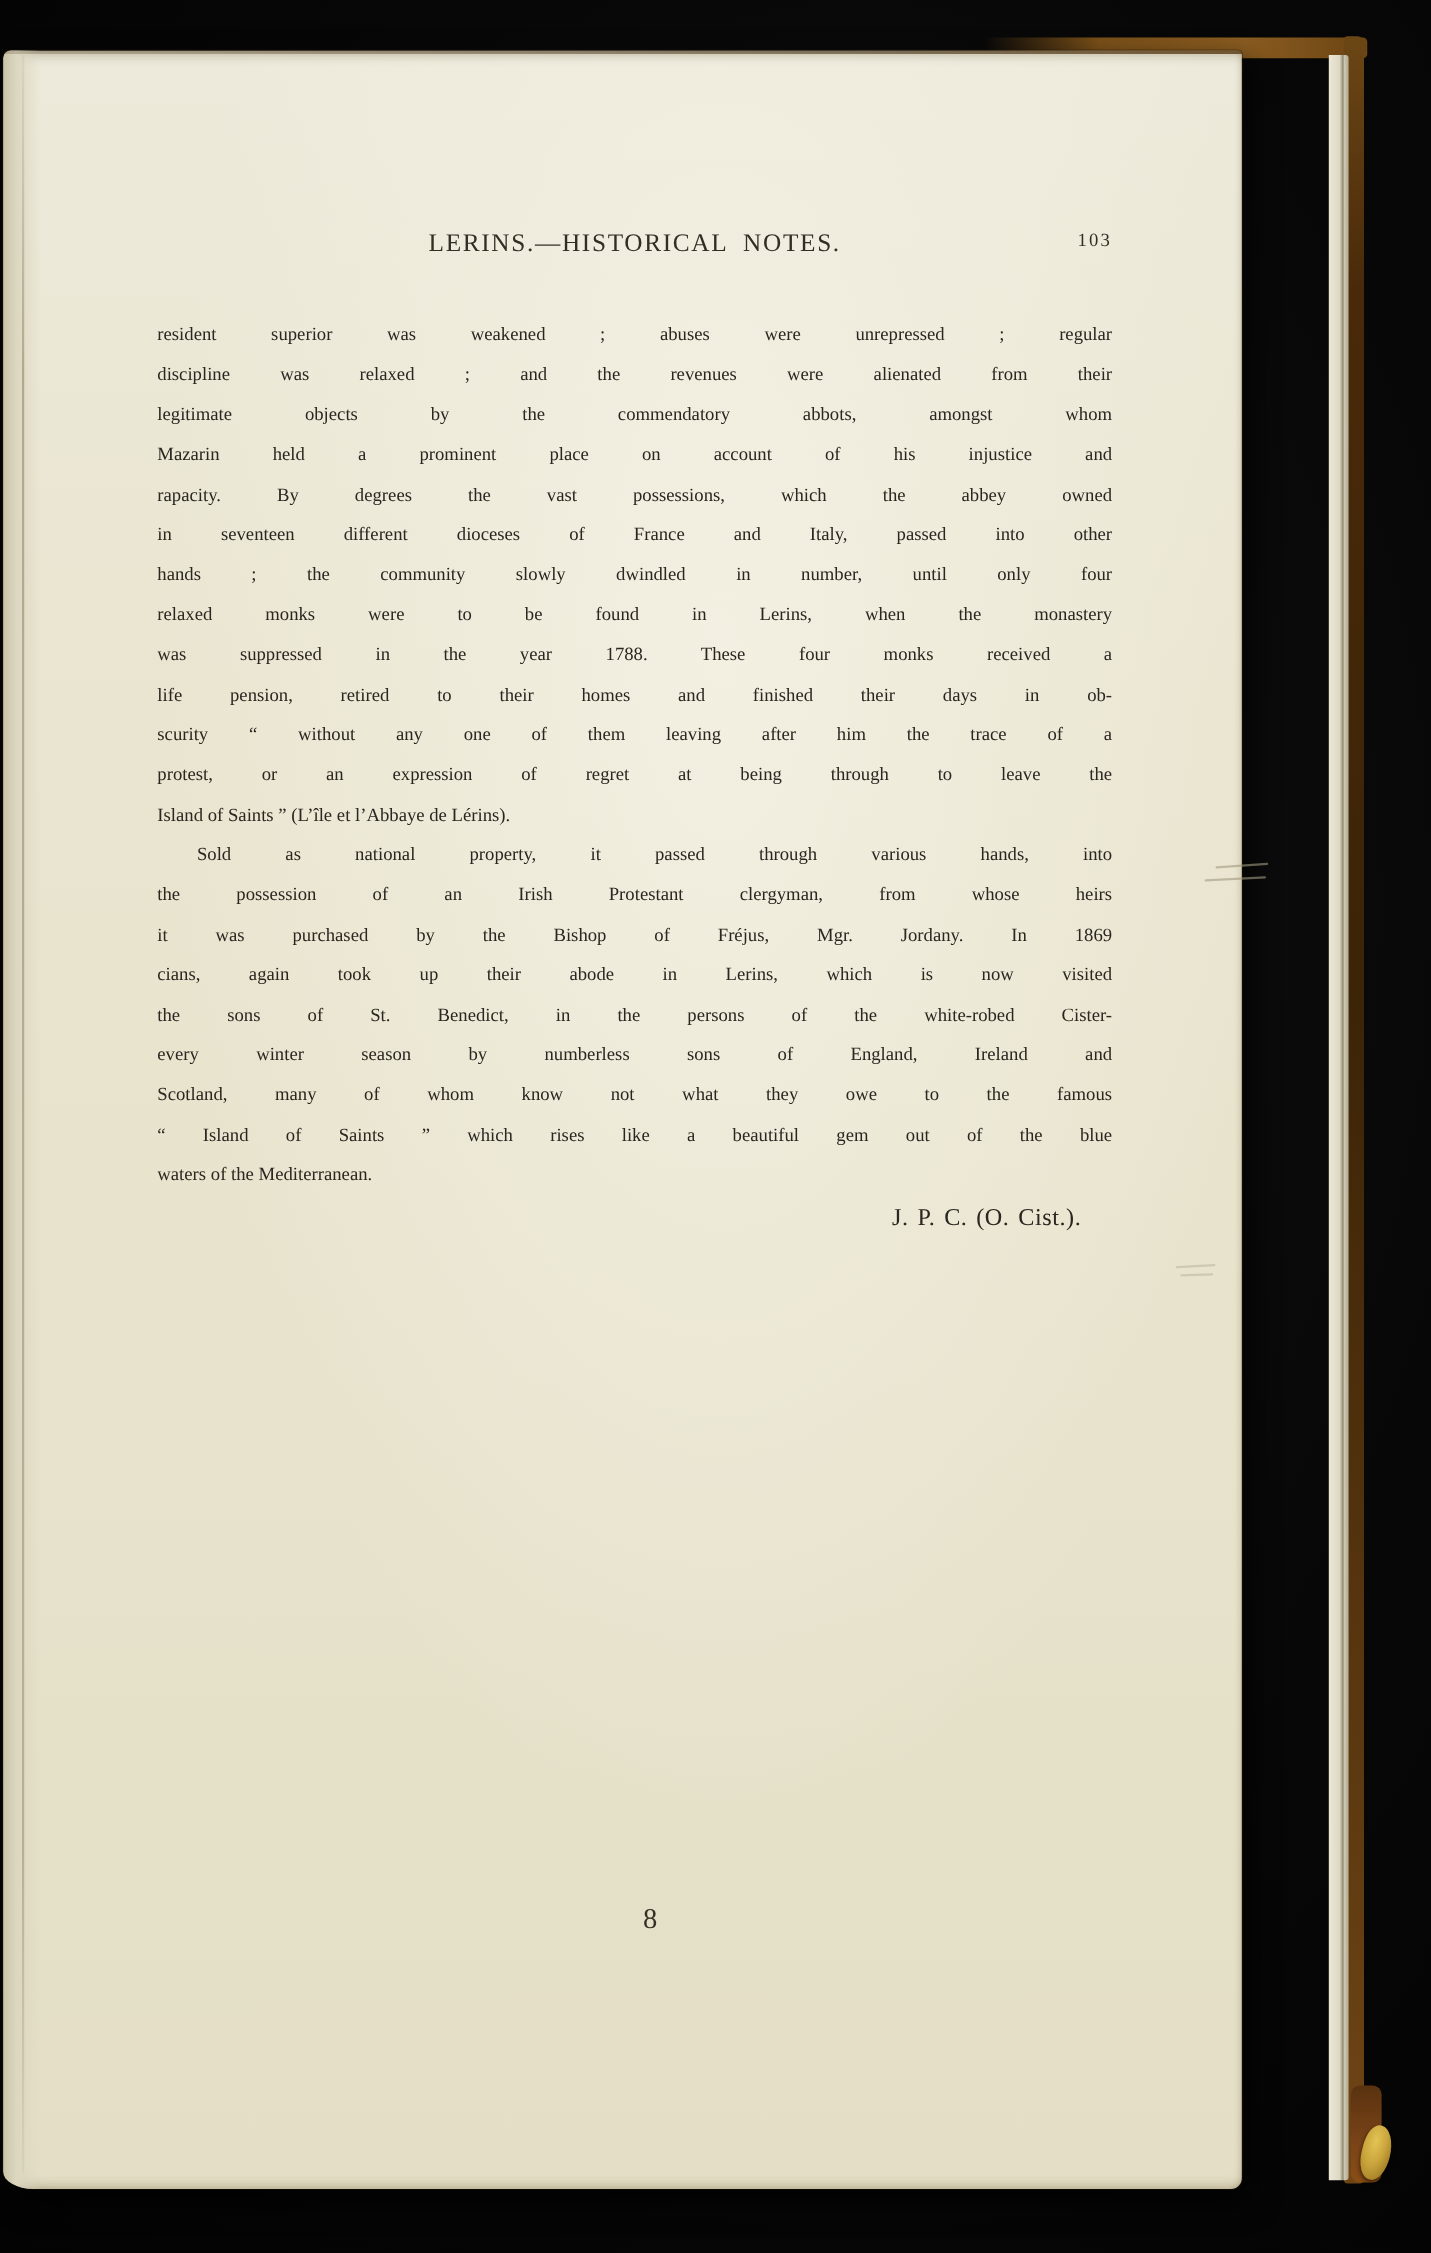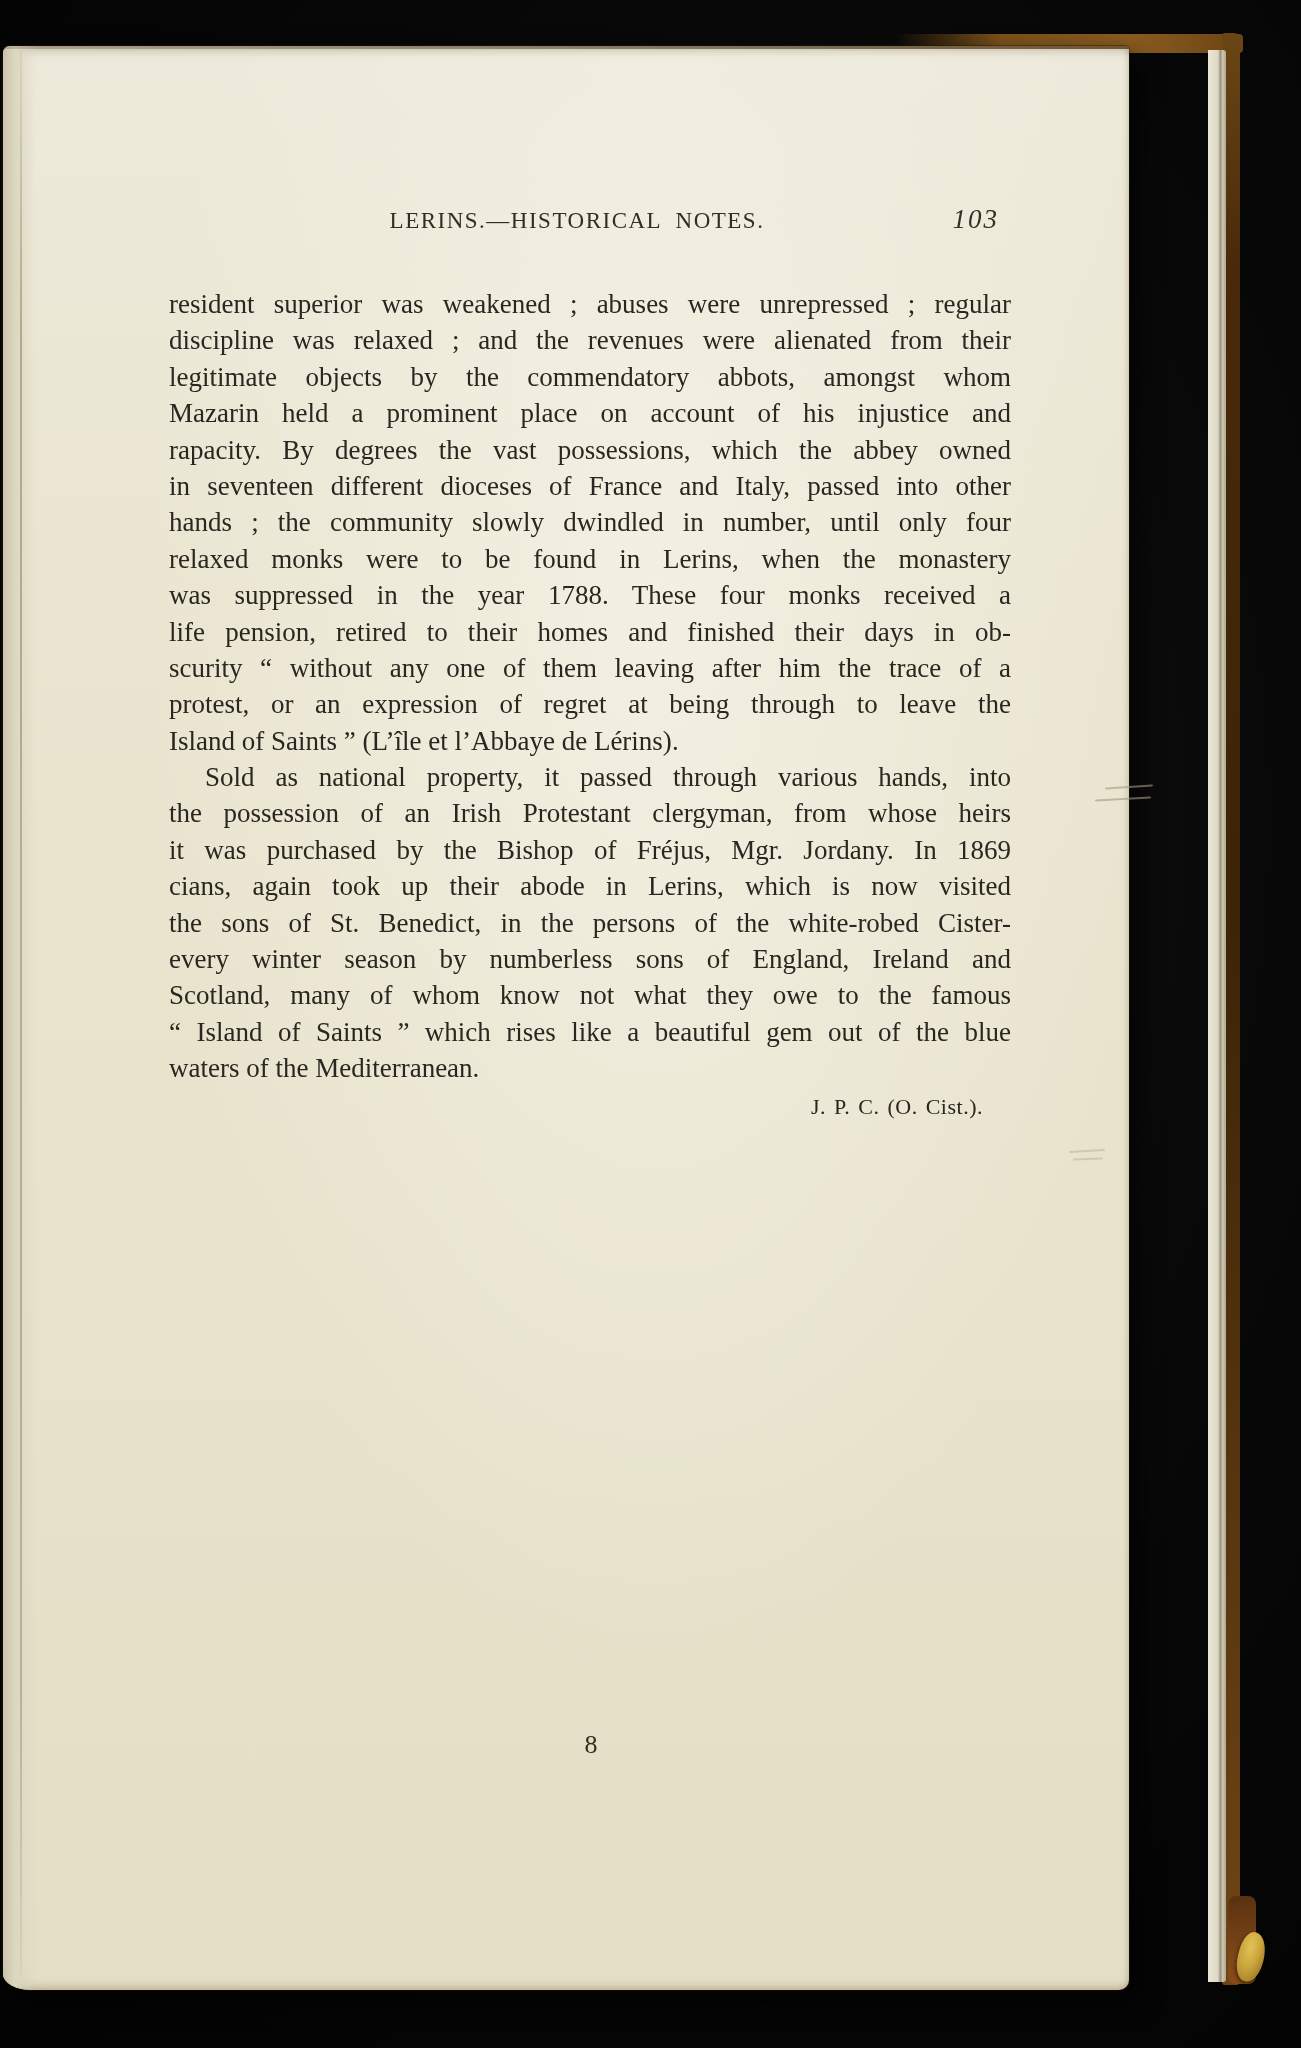--- a/index.html
+++ b/index.html
@@ -84,36 +84,36 @@
   
   .running-header {
     position: absolute; left: 140px; top: 156px; width: 868px; height: 38px; line-height: 38px;
   }
   .header-title {
     position: absolute; left: 50%; transform: translateX(-50%);
     font-size: 23px; letter-spacing: 1.5px; word-spacing: 7px; white-space: nowrap;
     color: #332d24;
   }
   .page-number {
-    position: absolute; right: 12px; top: -2px;
-    font-size: 27px; letter-spacing: 2px; color: #332d24; font-style: italic;
+    position: absolute; right: 0; top: -2px;
+    font-size: 17px; letter-spacing: 2px; color: #332d24;
   }
   .rule {
     position: absolute; left: 137px; top: 215px; width: 871px; height: 3.5px;
     background: linear-gradient(90deg, #45ureset, #3a3122) #3a3122;
     border-radius: 2px; transform: rotate(-0.35deg);
   }
 
   
   .body-text { position: absolute; left: 140px; top: 240px; width: 868px; }
   .text-line {
-    font-size: 27px; line-height: 36.4px; height: 36.4px;
+    font-size: 17px; line-height: 36.4px; height: 36.4px;
     text-align: justify; text-align-last: justify;
     color: var(--ink, #2b2620);
-    white-space: normal; overflow: visible; margin-left: 26px;
+    white-space: normal; overflow: visible;
   }
   .text-line.para-end { text-align: left; text-align-last: left; }
   .text-line.indent { padding-left: 36px; }
   .italic { }
 
   .signature {
     position: absolute; left: 140px; top: 1048px; width: 840px;
     text-align: right; font-size: 22px; color: var(--ink, #2b2620);
     letter-spacing: 0.5px; word-spacing: 2px;
   }

